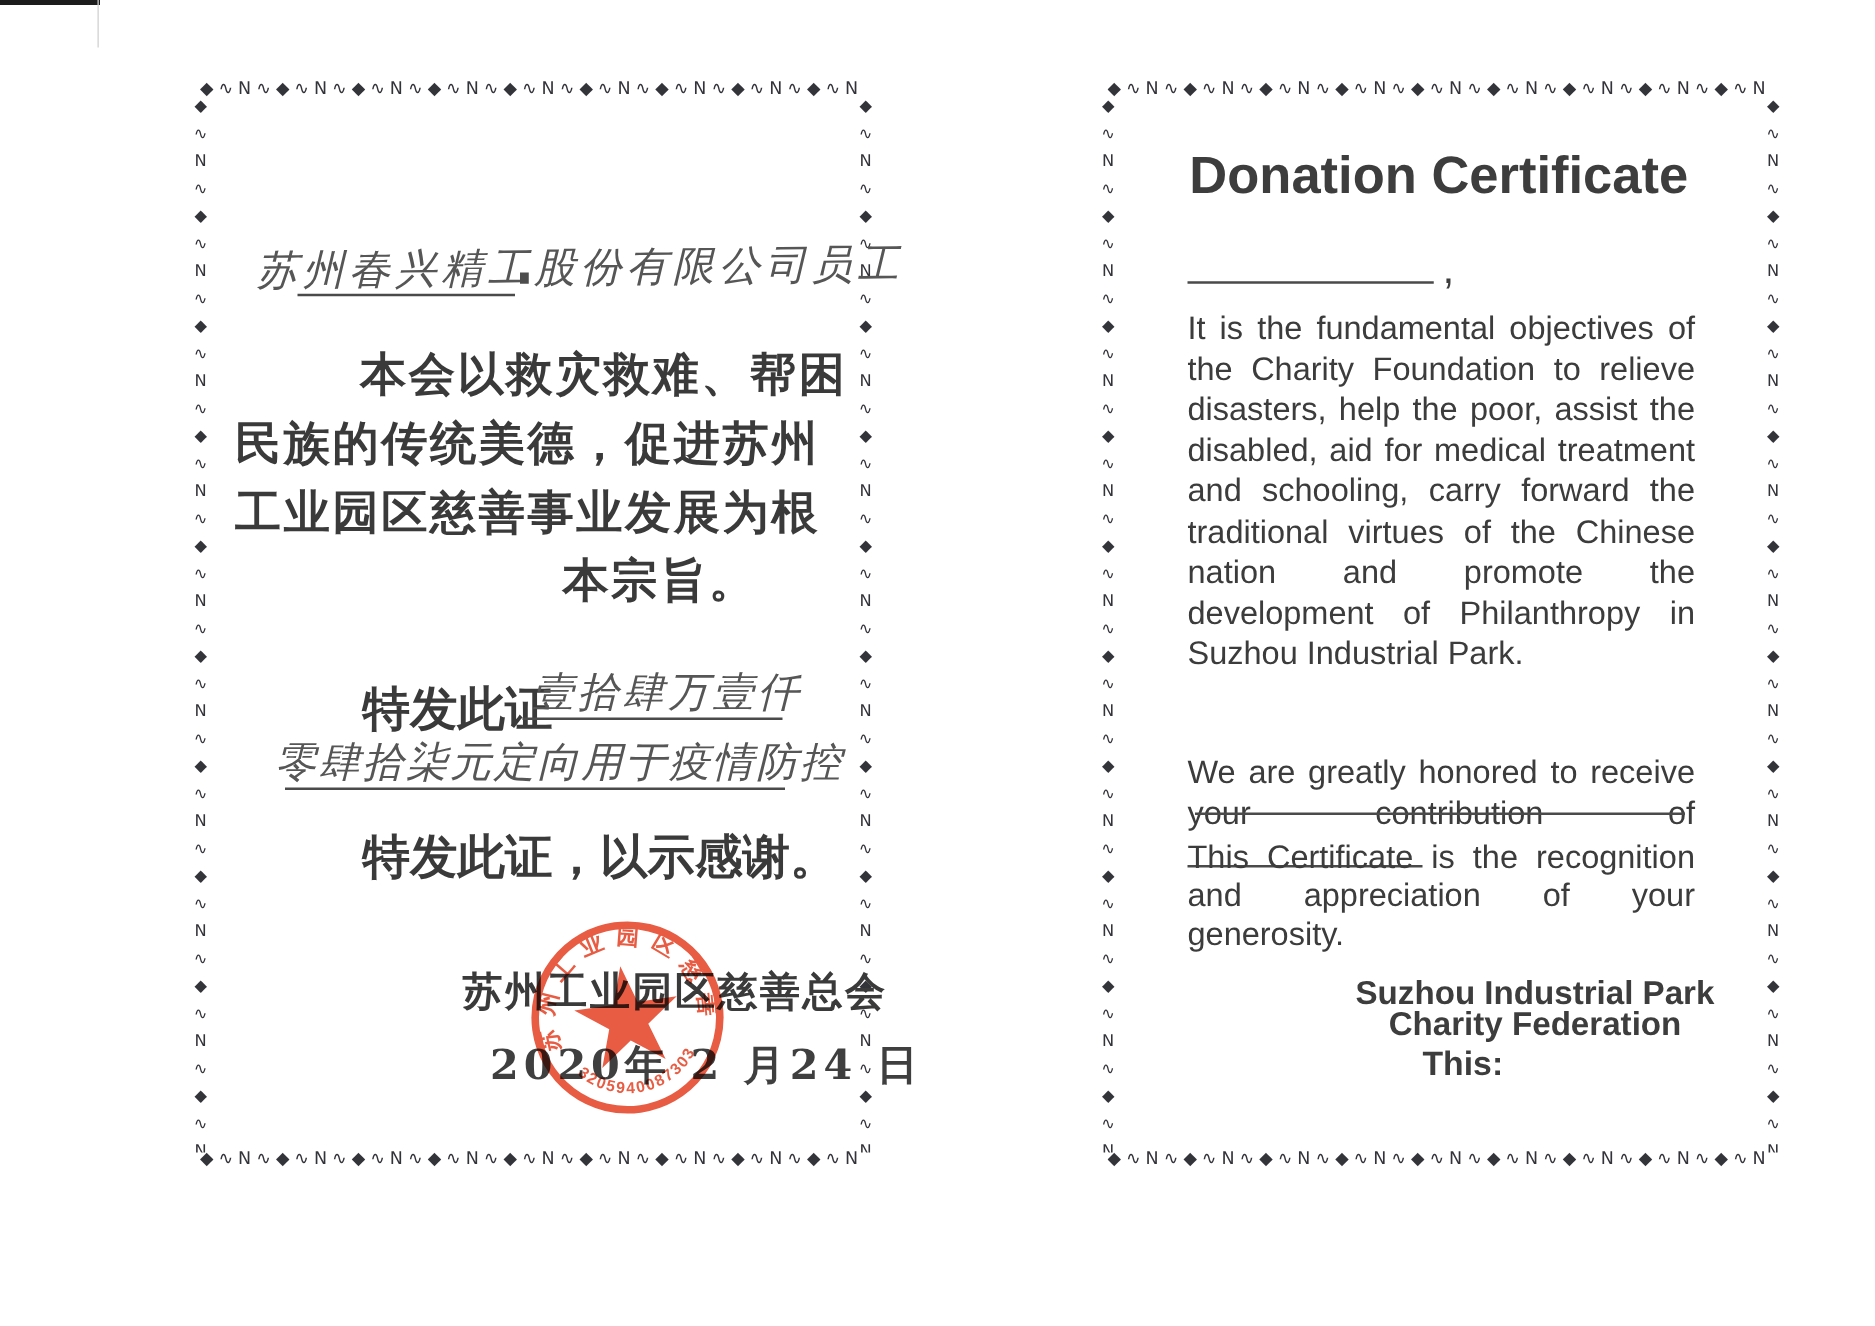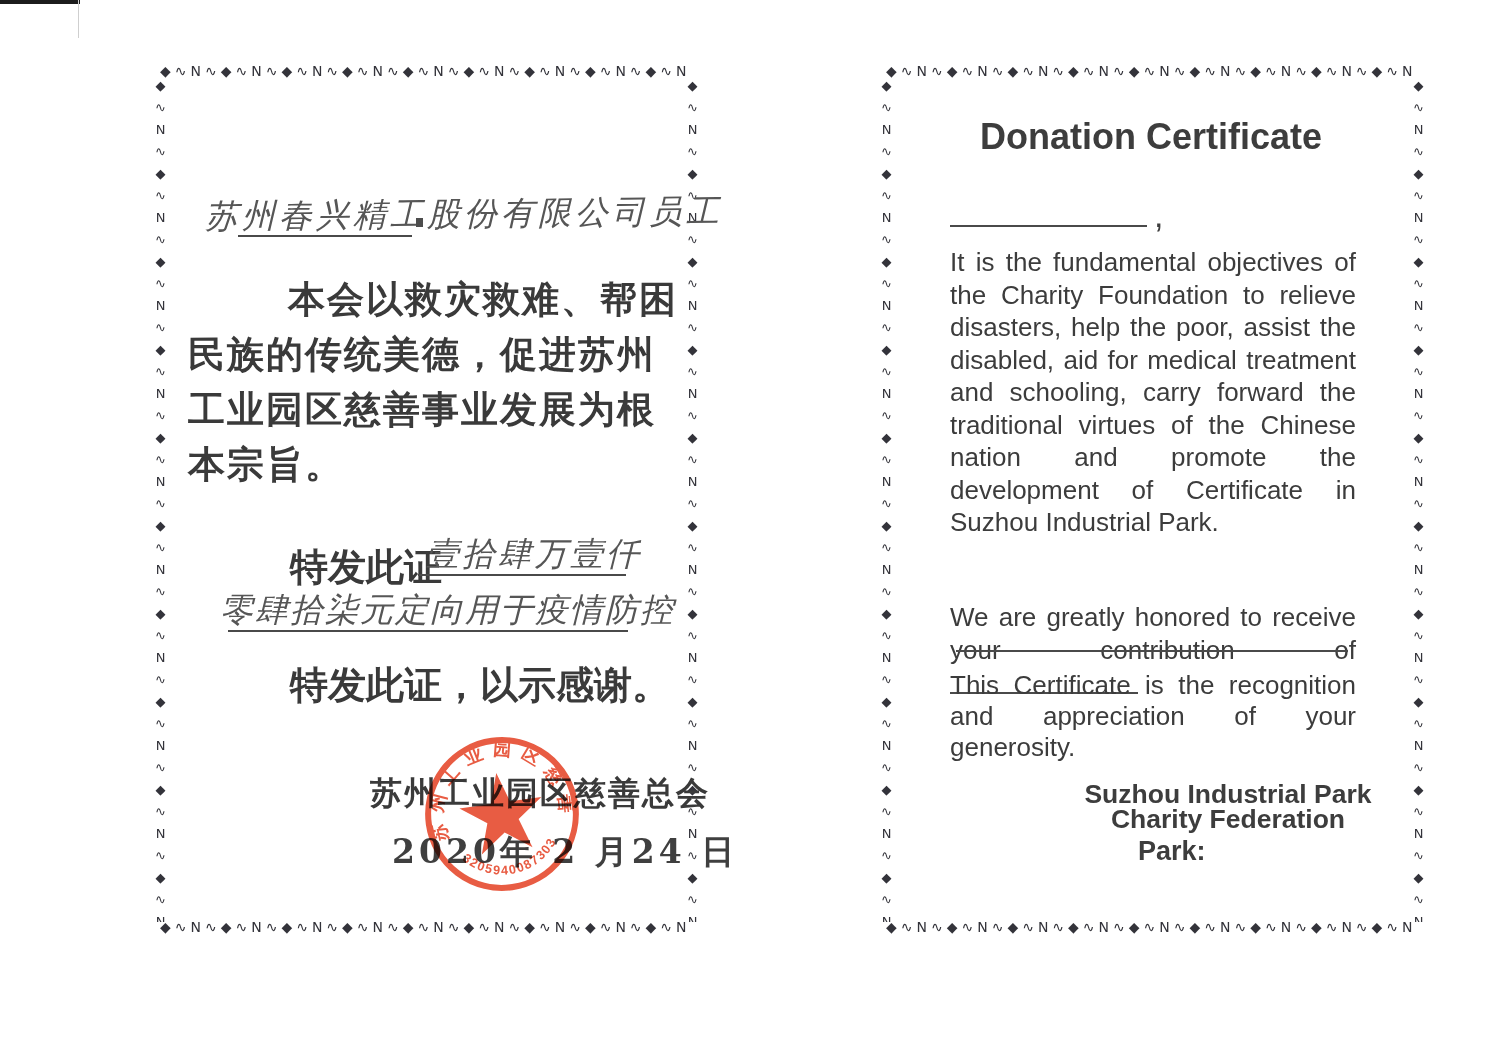--- a/index.html
+++ b/index.html
@@ -32,42 +32,42 @@
   .hand { font-family:"DejaVu Serif","Liberation Serif",serif; font-style:italic;
           color:#565656; white-space:nowrap; }
   .donor { position:absolute; left:53px; top:126px; font-size:33px; letter-spacing:4px;
            transform:rotate(-0.6deg); }
   .rule { position:absolute; border-bottom:2px solid #4a4a4a; }
   .donor-rule { left:86px; top:169px; width:174px; }
   .stray-dot { position:absolute; left:264px; top:152px; width:7px; height:9px; background:#4d4d4d; }
 
   .cn-body { position:absolute; left:36px; top:206px; width:418px;
              font-size:37px; font-weight:600; letter-spacing:2px; color:#3a3a3a; }
-  .cn-body .line { height:55px; line-height:55px; white-space:nowrap; }
+  .cn-body .line { height:55px; line-height:55px; white-space:nowrap;text-align:right; }
   .cn-body .indent { padding-left:100px; }
 
   .receive-label { position:absolute; left:138px; top:476px; font-size:38px; font-weight:700; color:#3a3a3a; }
   .amount1 { position:absolute; left:274px; top:466px; font-size:33px; letter-spacing:3px; }
   .amount1-rule { left:266px; top:508px; width:208px; }
   .amount2 { position:absolute; left:68px; top:522px; font-size:33px; letter-spacing:2px; }
   .amount2-rule { left:76px; top:564px; width:400px; }
   .closing { position:absolute; left:138px; top:594px; font-size:38px; font-weight:700; color:#3a3a3a; }
 
   .org-name-cn { position:absolute; left:218px; top:706px; font-size:32px; font-weight:700;
                  letter-spacing:2px; color:#3a3a3a; white-space:nowrap; }
   .date-cn { position:absolute; left:240px; top:764px; font-size:33px; font-weight:600;
              font-family:"DejaVu Serif","Liberation Serif",serif; letter-spacing:4px;
              color:#3f3f3f; white-space:nowrap; }
 
   .seal { position:absolute; left:262px; top:660px; width:176px; height:176px;
           transform:rotate(-8deg); opacity:.9; mix-blend-mode:multiply; }
 
   
   .en-title { position:absolute; top:50px; left:0; width:100%; text-align:center;
-              font-size:36px; font-weight:700; color:#3d3d3d; }
+              font-size:42px; font-weight:700; color:#3d3d3d; }
   .sal-rule { left:72px; top:159px; width:197px; }
   .sal-comma { position:absolute; left:276px; top:130px; font-size:34px; color:#3d3d3d; }
   .en-par { position:absolute; left:72px; width:406px; font-size:26px; line-height:32.5px;
             color:#3c3c3c; text-align:justify; }
   #para1 { top:180px; }
   #para2 { top:494px;margin-top:41px; }
   .inline-rule { display:inline-block; width:188px; border-bottom:2px solid #4a4a4a;
                  height:1em; vertical-align:baseline; }
   .mid-rule { left:78px; top:584px; width:392px; }
   #para3 { top:604px; line-height:31px; }
@@ -131,30 +131,30 @@
     <div class="chain h top">◆∿Ν∿◆∿Ν∿◆∿Ν∿◆∿Ν∿◆∿Ν∿◆∿Ν∿◆∿Ν∿◆∿Ν∿◆∿Ν∿◆∿Ν∿◆∿Ν∿◆∿Ν∿◆∿Ν∿◆∿Ν∿</div>
     <div class="chain h bottom">◆∿Ν∿◆∿Ν∿◆∿Ν∿◆∿Ν∿◆∿Ν∿◆∿Ν∿◆∿Ν∿◆∿Ν∿◆∿Ν∿◆∿Ν∿◆∿Ν∿◆∿Ν∿◆∿Ν∿◆∿Ν∿</div>
     <div class="chain v left">◆∿Ν∿◆∿Ν∿◆∿Ν∿◆∿Ν∿◆∿Ν∿◆∿Ν∿◆∿Ν∿◆∿Ν∿◆∿Ν∿◆∿Ν∿◆∿Ν∿◆∿Ν∿</div>
     <div class="chain v right">◆∿Ν∿◆∿Ν∿◆∿Ν∿◆∿Ν∿◆∿Ν∿◆∿Ν∿◆∿Ν∿◆∿Ν∿◆∿Ν∿◆∿Ν∿◆∿Ν∿◆∿Ν∿</div>
 
     <div class="en-title">Donation Certificate</div>
 
     <div class="rule sal-rule"></div>
     <div class="sal-comma">,</div>
 
-    <div class="en-par" id="para1">It is the fundamental objectives of the Charity Foundation to relieve disasters, help the poor, assist the disabled, aid for medical treatment and schooling, carry forward the traditional virtues of the Chinese nation and promote the development of Certificate in Suzhou Industrial Park.</div>
+    <div class="en-par" id="para1">It is the fundamental objectives of the Charity Foundation to relieve disasters, help the poor, assist the disabled, aid for medical treatment and schooling, carry forward the traditional virtues of the Chinese nation and promote the development of Philanthropy in Suzhou Industrial Park.</div>
 
     <div class="en-par" id="para2">
       <span>We are greatly honored to receive your contribution of</span>
       <span class="inline-rule"></span>
     </div>
     <div class="rule mid-rule"></div>
 
     <div class="en-par" id="para3">This Certificate is the recognition and appreciation of your generosity.</div>
 
     <div class="org-en">
       <div>Suzhou Industrial Park</div>
       <div>Charity Federation</div>
     </div>
 
-    <div class="date-en">Park:</div>
+    <div class="date-en">This:</div>
   </div>
 </div>
 
 </body></html>

